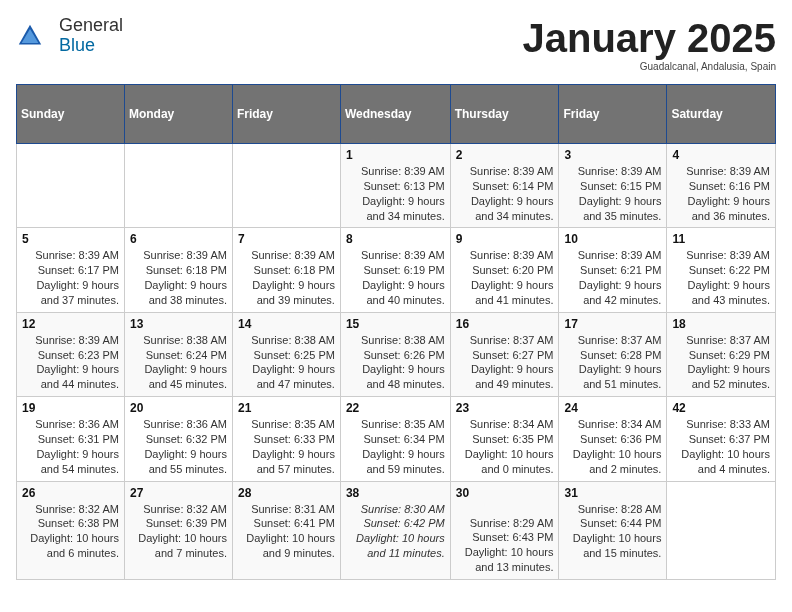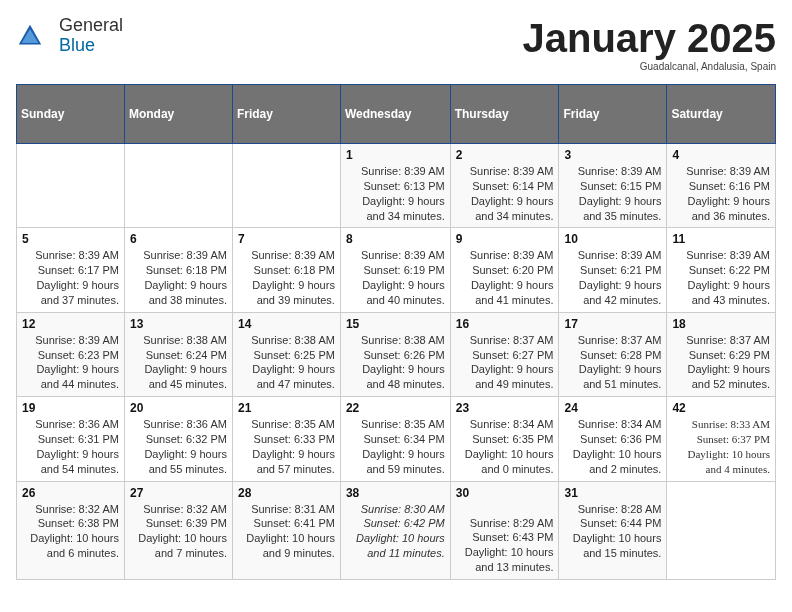--- a/index.html
+++ b/index.html
@@ -292,21 +292,21 @@
         </td>
         <td>
           <div class="day-number">24</div>
           <div class="day-info" style="white-space: pre-line;">Sunrise: 8:34 AM
 Sunset: 6:36 PM
 Daylight: 10 hours
 and 2 minutes.</div>
         </td>
         <td>
           <div class="day-number">42</div>
-          <div class="day-info" style="white-space: pre-line; font-family: Liberation Serif, serif;">Sunrise: 8:33 AM
+          <div class="day-info" style="white-space: pre-line;">Sunrise: 8:33 AM
 Sunset: 6:37 PM
 Daylight: 10 hours
 and 4 minutes.</div>
         </td>
       </tr>
       <tr>
         <td>
           <div class="day-number">26</div>
           <div class="day-info" style="white-space: pre-line;">Sunrise: 8:32 AM
 Sunset: 6:38 PM

